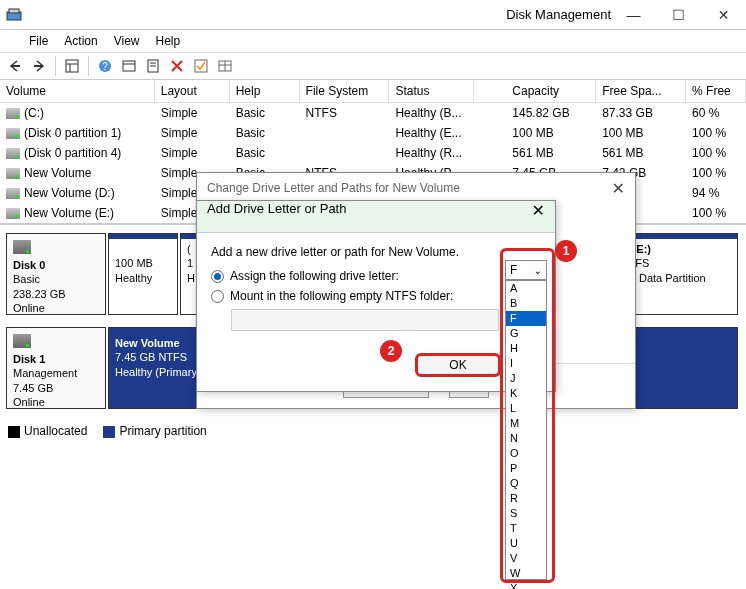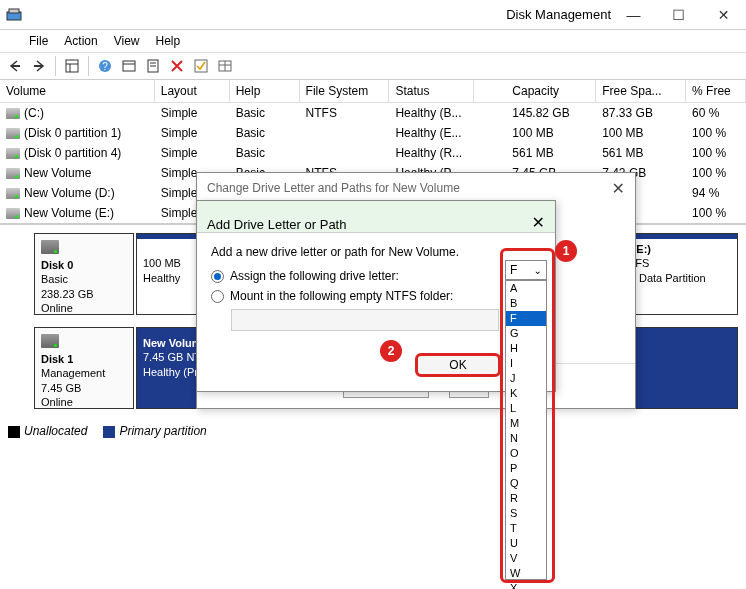--- a/index.html
+++ b/index.html
@@ -24,39 +24,39 @@
 .col-type { width: 70px; }
 .col-fs { width: 90px; }
 .col-status { width: 85px; }
 .col-cap { width: 90px; margin-left: 32px; }
 .col-free { width: 90px; }
 .col-pct { width: 60px; }
 .drive-glyph { width: 14px; height: 11px; background: linear-gradient(#ccc,#888); border-radius: 1px; position: relative; }
 .drive-glyph::after { content: ""; position: absolute; bottom: 1px; right: 2px; width: 3px; height: 3px; background: lime; border-radius: 50%; }
 .graphical { position: relative; height: 220px; border-top: 1px solid #ccc; padding-top: 8px; }
 .disk-row { display: flex; margin: 0 6px 12px 6px; height: 82px; }
-.disk-head { width: 100px; border: 1px solid #333; background: #fafafa; padding: 6px; font-size: 11px; line-height: 1.3; margin-left: 28px; }
+.disk-head { width: 100px; border: 1px solid #333; background: #fafafa; padding: 6px; font-size: 11px; line-height: 1.3; }
 .disk-head .dicon { width: 18px; height: 14px; background: linear-gradient(#999,#666); margin-bottom: 4px; border-radius: 1px; position: relative; }
 .disk-head .dicon::after { content: ""; position: absolute; bottom: 1px; right: 2px; width: 3px; height: 3px; background: lime; border-radius: 50%; }
 .disk-head b { font-weight: bold; }
 .disk-parts { flex: 1; display: flex; margin-left: 2px; }
 .part { border: 1px solid #333; padding: 3px 6px; font-size: 11px; line-height: 1.3; overflow: hidden; white-space: nowrap; margin-right: 2px; position: relative; }
 .part .stripe { height: 5px; background: #1e3a8a; margin: -3px -6px 3px -6px; }
 .part.sel { background: repeating-linear-gradient(45deg,#4a6,#4a6 2px,#fff 2px,#fff 4px); }
 .part.sel .pcontent { background: #1e3a8a; color: #fff; position: absolute; left: 0; right: 0; top: 5px; bottom: 0; padding: 3px 6px; }
-.legend { position: absolute; bottom: 6px; left: 8px; display: flex; gap: 16px; font-size: 12px; align-items: center; font-style: italic; }
+.legend { position: absolute; bottom: 6px; left: 8px; display: flex; gap: 16px; font-size: 12px; align-items: center; }
 .legend .sw { width: 12px; height: 12px; display: inline-block; margin-right: 4px; vertical-align: middle; }
 .dialog { position: absolute; background: #fff; border: 1px solid #888; box-shadow: 2px 2px 8px rgba(0,0,0,.2); }
 .dlg-outer { left: 196px; top: 172px; width: 440px; }
 .dlg-outer-title { height: 30px; display: flex; align-items: center; padding: 0 10px; color: #666; }
 .dlg-outer-title .close { margin-left: auto; font-size: 16px; color: #444; }
 .dlg-outer-btns { display: flex; justify-content: center; gap: 20px; padding: 10px; border-top: 1px solid #ddd; }
 .wbtn2 { width: 86px; height: 24px; border: 1px solid #999; background: #f5f5f5; font-size: 12px; }
 .dlg-inner { left: 196px; top: 200px; width: 360px; z-index: 10; }
-.dlg-inner-title { height: 32px; background: linear-gradient(#e8f5e9,#e8f5e9); display: flex; align-items: flex-end; padding: 0 10px; font-size: 13px; border-bottom: 1px solid #ccc; }
+.dlg-inner-title { height: 32px; background: linear-gradient(#e8f5e9,#e8f5e9); display: flex; align-items: flex-start; padding: 0 10px; font-size: 13px; border-bottom: 1px solid #ccc; }
 .dlg-inner-title .close { margin-left: auto; font-size: 16px; }
 .dlg-body { padding: 12px 14px; font-size: 12px; }
 .dlg-body p { margin-bottom: 10px; }
 .radio-row { display: flex; align-items: center; margin: 6px 0; }
 .radio { width: 13px; height: 13px; border: 1px solid #666; border-radius: 50%; margin-right: 6px; display: flex; align-items: center; justify-content: center; }
 .radio.sel::after { content: ""; width: 7px; height: 7px; background: #0066cc; border-radius: 50%; }
 .folder-input { display: flex; gap: 6px; margin: 6px 0 10px 20px; }
 .folder-input input { flex: 1; height: 22px; border: 1px solid #ccc; background: #f5f5f5; }
 .folder-input button { width: 36px; height: 22px; border: 1px solid #999; background: #f5f5f5; font-size: 11px; overflow: hidden; }
 .dlg-inner-btns { display: flex; justify-content: flex-end; gap: 10px; padding: 0 14px 14px; }

